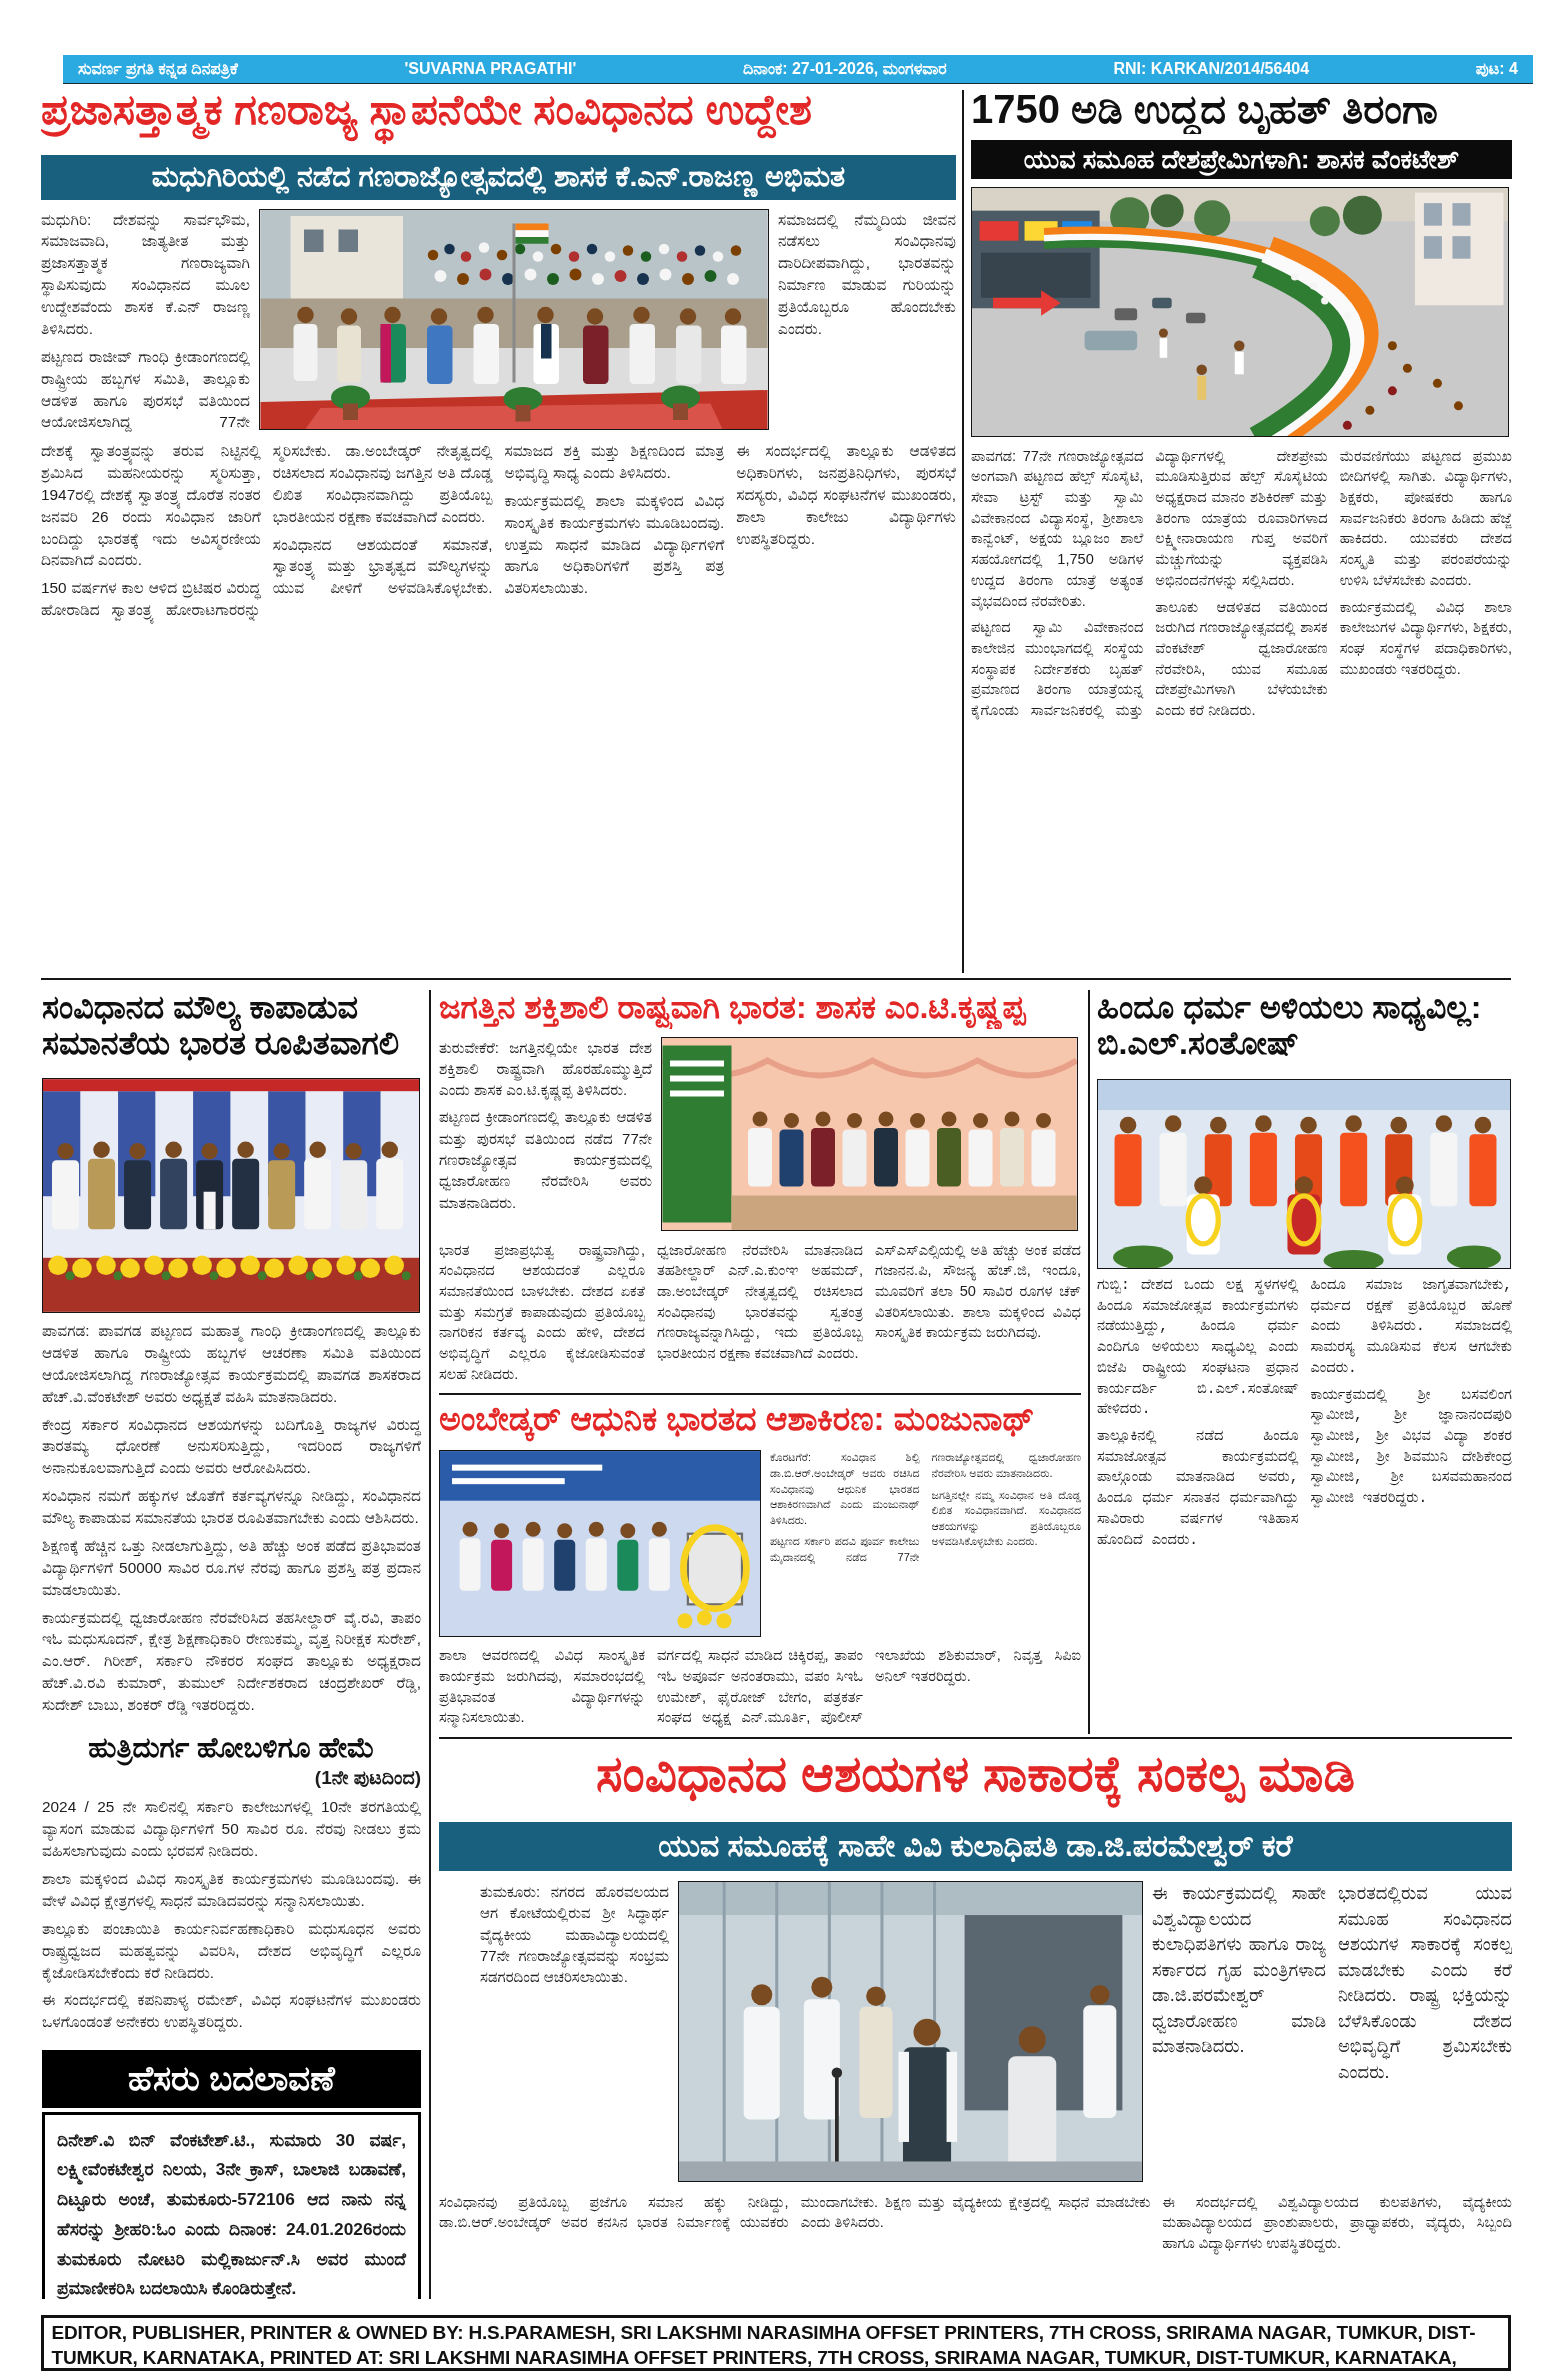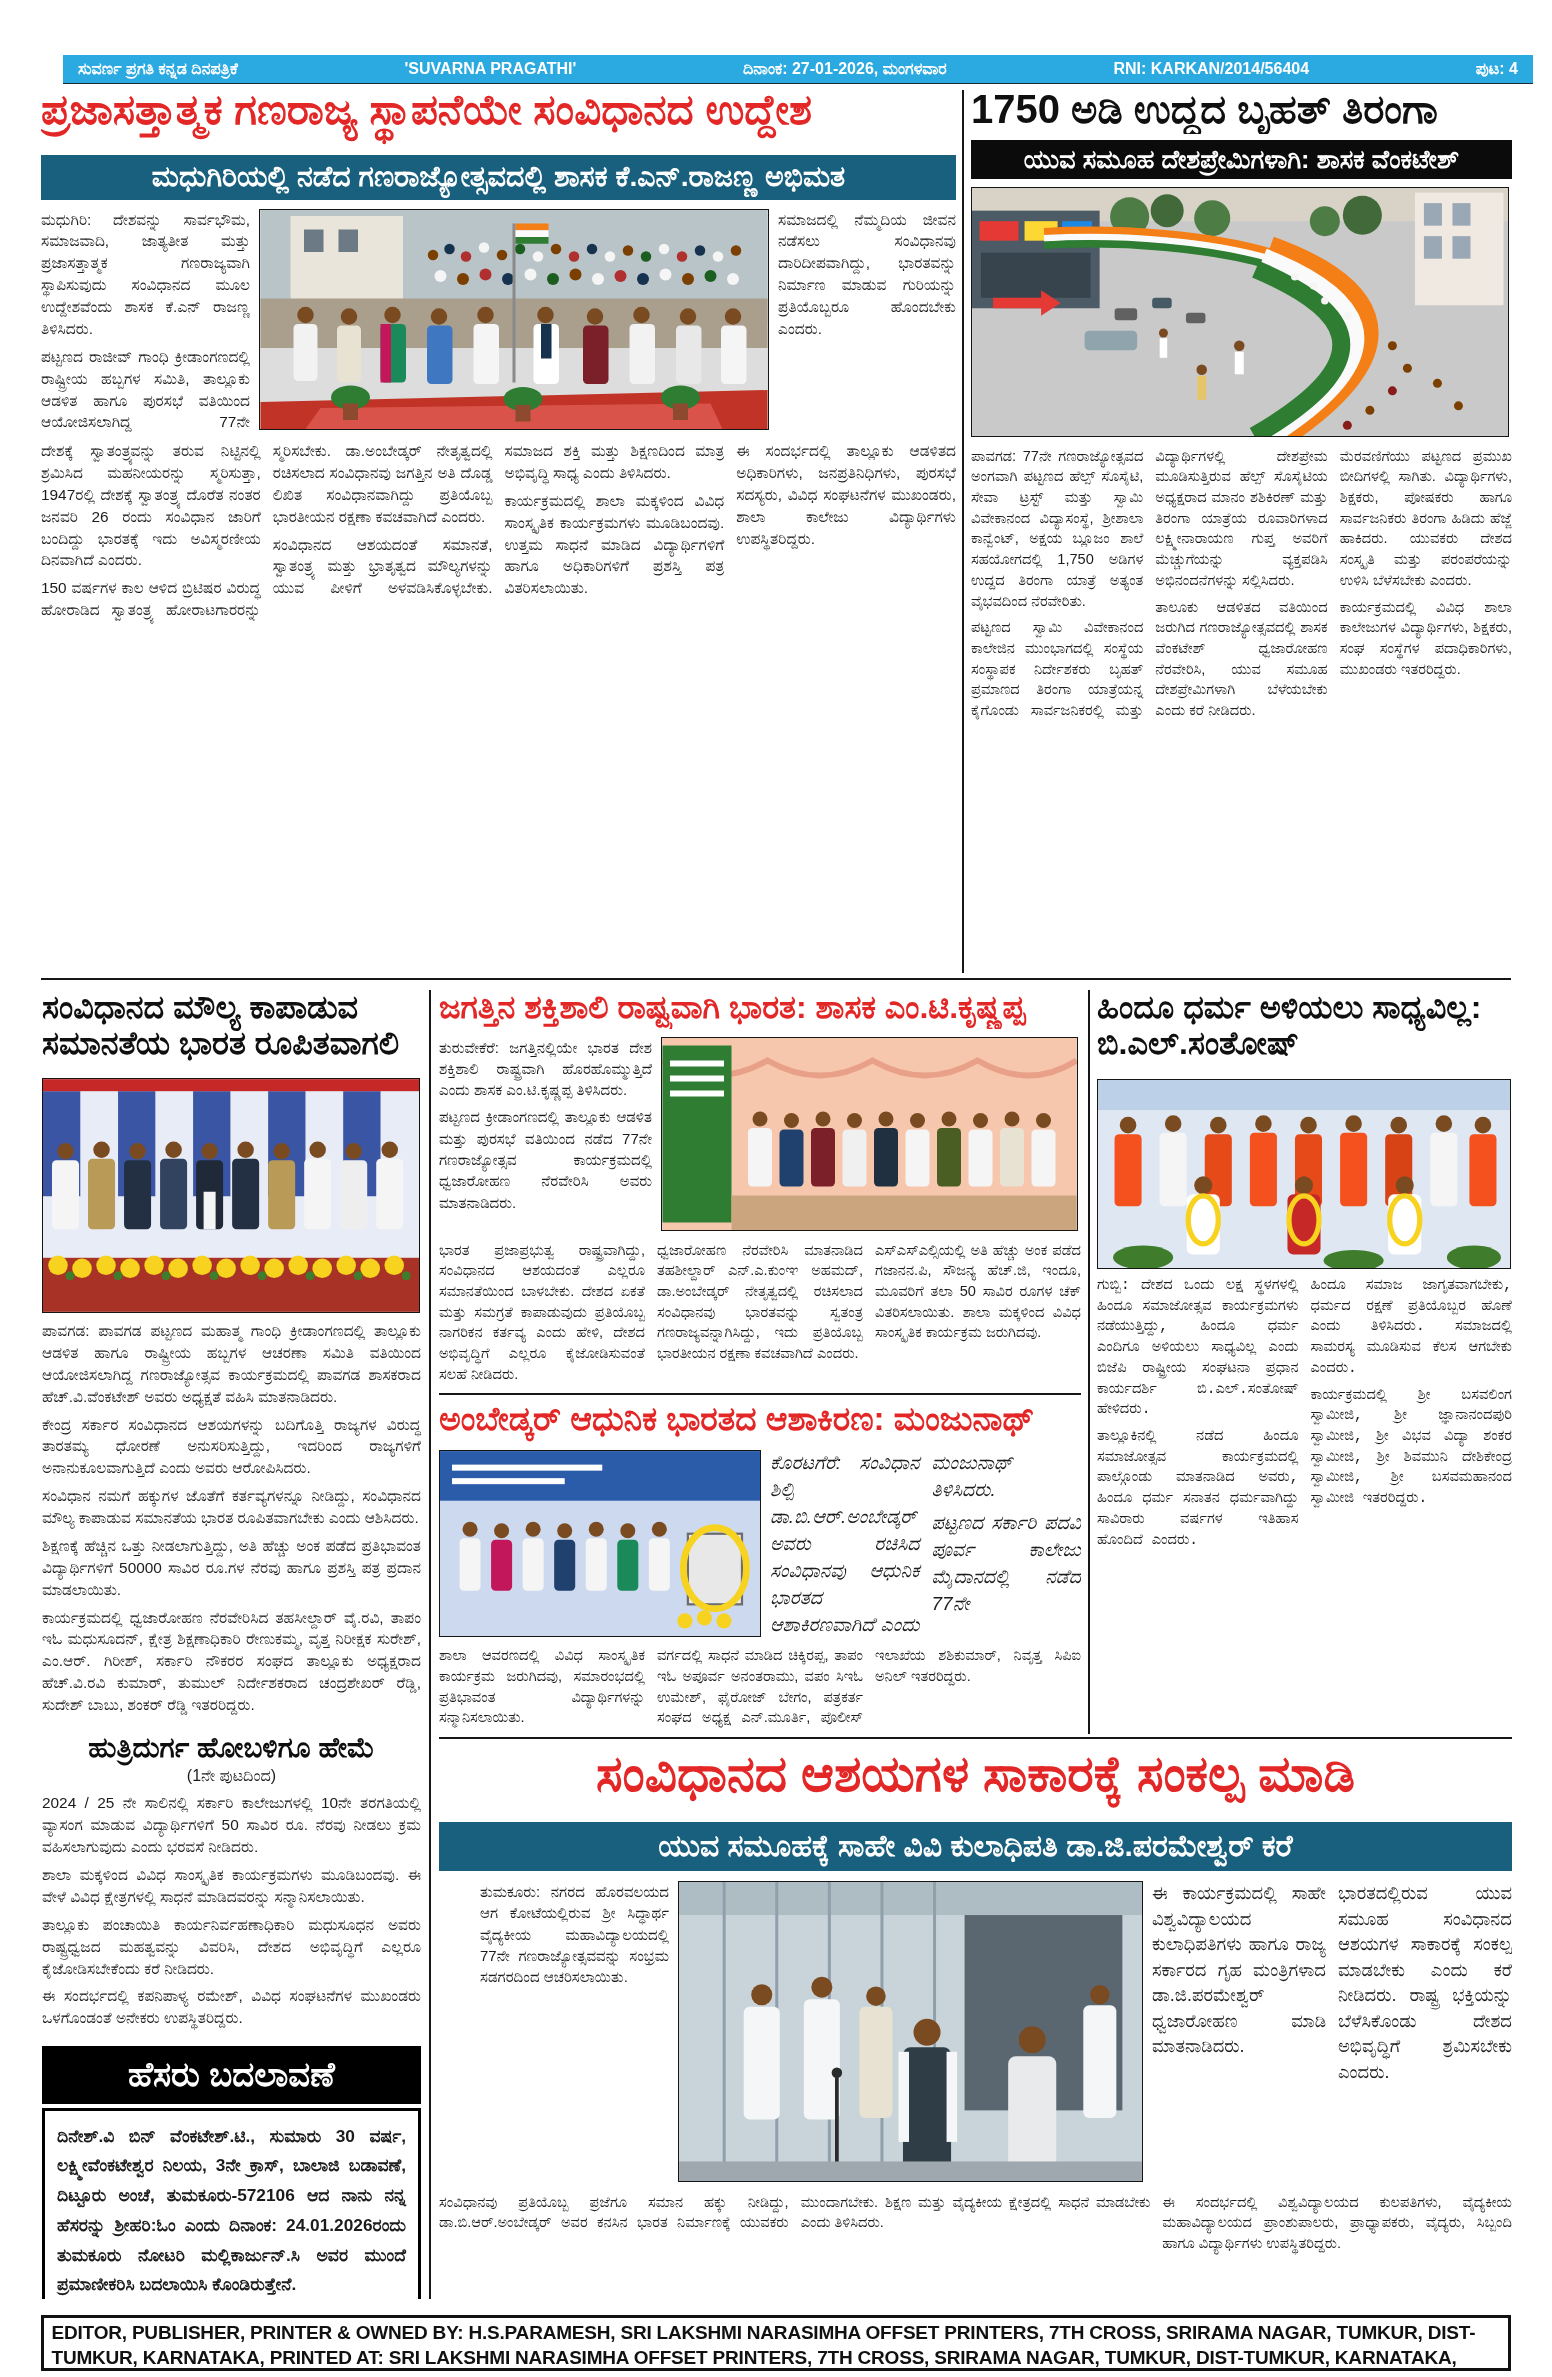--- a/index.html
+++ b/index.html
@@ -24,21 +24,21 @@
   
   .bodytext{font-size:15.4px;line-height:1.42;text-align:justify;overflow:hidden;}
   .bodytext p{margin:0 0 6px 0;}
   .cols2{column-count:2;column-gap:12px;}
   .cols3{column-count:3;column-gap:12px;}
   .cols4{column-count:4;column-gap:12px;}
   .photo{border:1.5px solid #151515;display:block;background:#ddd;}
   .vdiv{width:1.5px;background:#161616;}
   .hrule{height:2.3px;background:#161616;}
   .subhead-center{font-weight:800;font-size:28px;text-align:center;color:#0e0e0e;margin:10.5px 0 1.5px 0;}
-  .subhead-note{font-weight:normal;font-size:16px;text-align:center;margin:0 0 7.5px 0;}
+  .subhead-note{font-weight:bold;font-size:19px;text-align:right;margin:0 0 7.5px 0;}
   
   #notice-banner{background:#000;color:#fff;font-weight:800;font-size:34px;text-align:center;
     padding:9px 0;margin-top:10.5px;overflow:hidden;}
   #notice-box{border:3.8px solid #000;margin-top:4.5px;padding:10.5px 12px;font-size:17.3px;
     line-height:1.72;font-weight:600;text-align:justify;overflow:hidden;}
   
   #footer{
     left:41px;top:2315px;width:1470px;height:56px;border:3.8px solid #111;
     box-sizing:border-box;font-weight:bold;font-size:19px;line-height:1.32;
     letter-spacing:-0.2px;padding:2.3px 7.5px;overflow:hidden;color:#111;
@@ -397,21 +397,21 @@
             <rect x="236" y="118" width="28" height="68" rx="6" fill="#1b8a5a"></rect>
           <circle cx="292" cy="104" r="10" fill="#7a4a21"></circle>
             <rect x="278" y="116" width="28" height="70" rx="6" fill="#f5f5f5"></rect>
         </g>
         <rect x="330" y="110" width="72" height="94" fill="#e8e8e8" stroke="#6d6d6d" stroke-width="3"></rect>
         <ellipse cx="366" cy="156" rx="42" ry="54" fill="none" stroke="#f7d21e" stroke-width="9"></ellipse>
         <circle cx="352" cy="222" r="10" fill="#f7d21e"></circle>
           <circle cx="378" cy="226" r="10" fill="#f7d21e"></circle>
           <circle cx="326" cy="226" r="10" fill="#f7d21e"></circle>
       </svg>
-      <div class="bodytext cols2" style="flex:1;height:189px;font-size:19px;font-style:italic;">
+      <div class="bodytext cols2" style="flex:1;height:189px;font-size:11px;">
           <p>ಕೊರಟಗೆರೆ: ಸಂವಿಧಾನ ಶಿಲ್ಪಿ ಡಾ.ಬಿ.ಆರ್.ಅಂಬೇಡ್ಕರ್ ಅವರು ರಚಿಸಿದ ಸಂವಿಧಾನವು ಆಧುನಿಕ ಭಾರತದ ಆಶಾಕಿರಣವಾಗಿದೆ ಎಂದು ಮಂಜುನಾಥ್ ತಿಳಿಸಿದರು.</p>
           <p>ಪಟ್ಟಣದ ಸರ್ಕಾರಿ ಪದವಿ ಪೂರ್ವ ಕಾಲೇಜು ಮೈದಾನದಲ್ಲಿ ನಡೆದ 77ನೇ ಗಣರಾಜ್ಯೋತ್ಸವದಲ್ಲಿ ಧ್ವಜಾರೋಹಣ ನೆರವೇರಿಸಿ ಅವರು ಮಾತನಾಡಿದರು.</p>
           <p>ಜಗತ್ತಿನಲ್ಲೇ ನಮ್ಮ ಸಂವಿಧಾನ ಅತಿ ದೊಡ್ಡ ಲಿಖಿತ ಸಂವಿಧಾನವಾಗಿದೆ. ಸಂವಿಧಾನದ ಆಶಯಗಳನ್ನು ಪ್ರತಿಯೊಬ್ಬರೂ ಅಳವಡಿಸಿಕೊಳ್ಳಬೇಕು ಎಂದರು.</p>
         </div>
     </div>
     <div class="bodytext cols3" style="margin-top:6px;height:96px;font-size:14.6px;">
         <p>ಶಾಲಾ ಆವರಣದಲ್ಲಿ ವಿವಿಧ ಸಾಂಸ್ಕೃತಿಕ ಕಾರ್ಯಕ್ರಮ ಜರುಗಿದವು, ಸಮಾರಂಭದಲ್ಲಿ ಪ್ರತಿಭಾವಂತ ವಿದ್ಯಾರ್ಥಿಗಳನ್ನು ಸನ್ಮಾನಿಸಲಾಯಿತು.</p>
         <p>ವರ್ಗದಲ್ಲಿ ಸಾಧನೆ ಮಾಡಿದ ಚಿಕ್ಕಿರಪ್ಪ, ತಾಪಂ ಇಓ ಅಪೂರ್ವ ಅನಂತರಾಮು, ವಪಂ ಸಿಇಓ ಉಮೇಶ್, ಫೈರೋಜ್ ಬೇಗಂ, ಪತ್ರಕರ್ತ ಸಂಘದ ಅಧ್ಯಕ್ಷ ಎನ್.ಮೂರ್ತಿ, ಪೊಲೀಸ್ ಇಲಾಖೆಯ ಶಶಿಕುಮಾರ್, ನಿವೃತ್ತ ಸಿಪಿಐ ಅನಿಲ್ ಇತರರಿದ್ದರು.</p>
       </div>
   </div>

